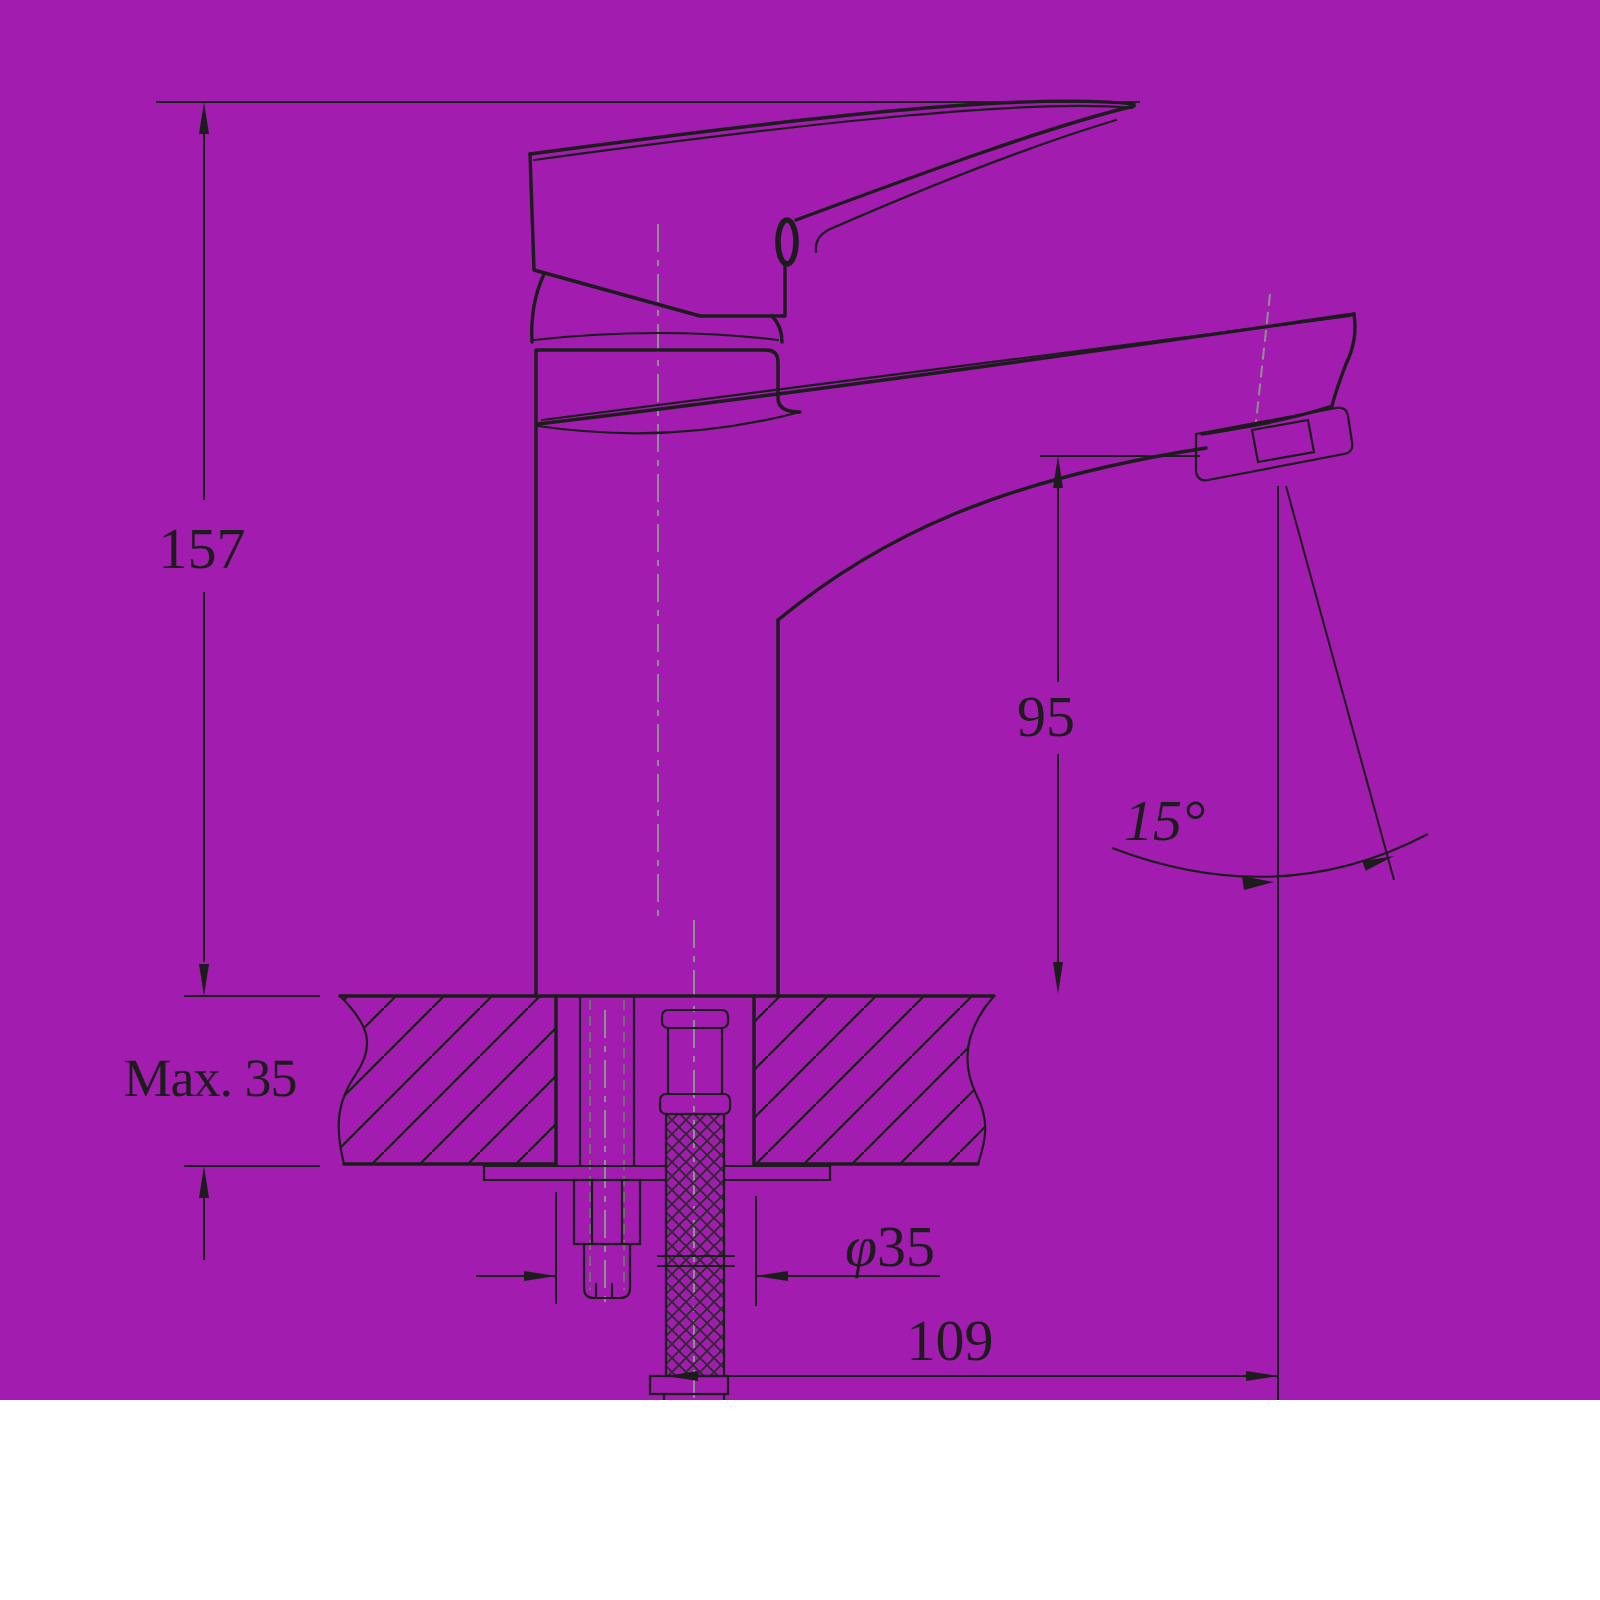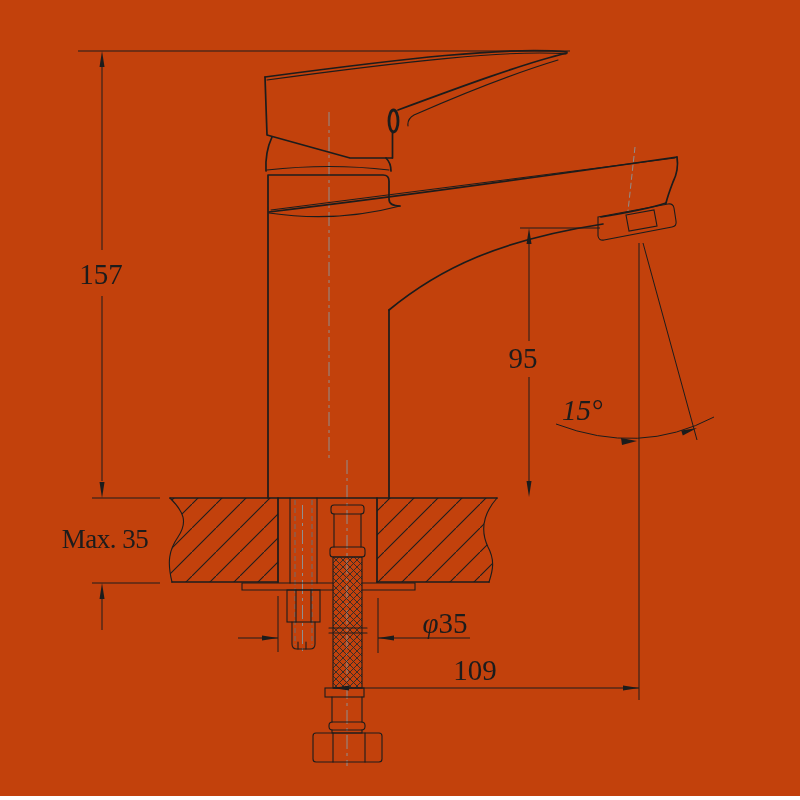--- a/index.html
+++ b/index.html
@@ -1,16 +1,16 @@
 <!DOCTYPE html>
 <html><head>
 <meta charset="utf-8">
 <style>
   html,body{margin:0;padding:0;background:#ffffff;}
-  .stage{width:800px;height:796px;background:#c2410c;position:relative;overflow:hidden;}
+  .stage{width:800px;height:700px;background:#a21caf;position:relative;overflow:hidden;}
   svg{display:block;}
   .obj{stroke:#1c1c1c;stroke-width:1.7;fill:none;stroke-linecap:round;stroke-linejoin:round;}
   .obj-thin{stroke:#1c1c1c;stroke-width:1.1;fill:none;stroke-linecap:round;}
   .dim{stroke:#1c1c1c;stroke-width:1;fill:none;}
   .arrow{fill:#1c1c1c;stroke:none;}
   .cl{stroke:#8f8f8f;stroke-width:1;fill:none;stroke-dasharray:14 4 3 4;}
   .hid{stroke:#6f6f6f;stroke-width:1;fill:none;stroke-dasharray:5 3;}
   .dimtext{font-family:"Liberation Serif","DejaVu Serif",serif;font-size:29px;fill:#1c1c1c;}
   .dimtext.small{font-size:27px;letter-spacing:-0.5px;}
   .it{font-style:italic;}

